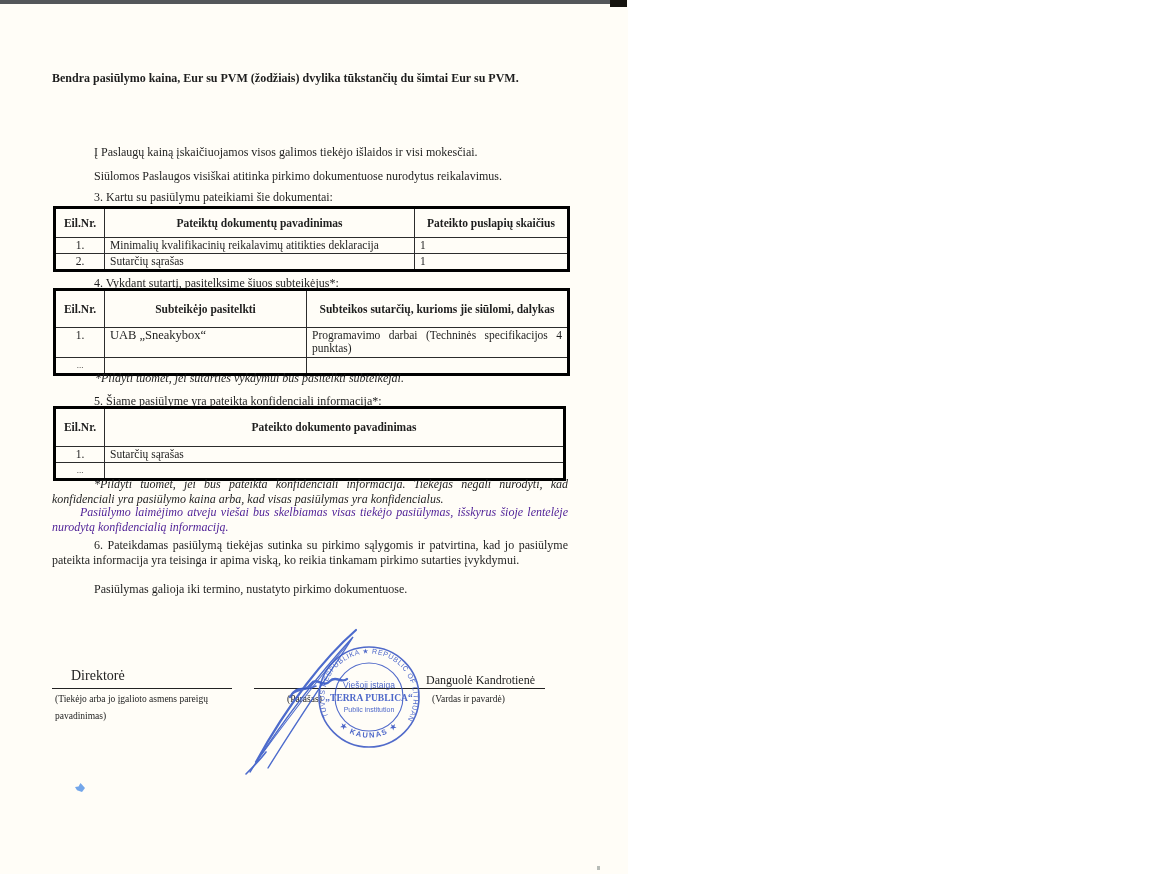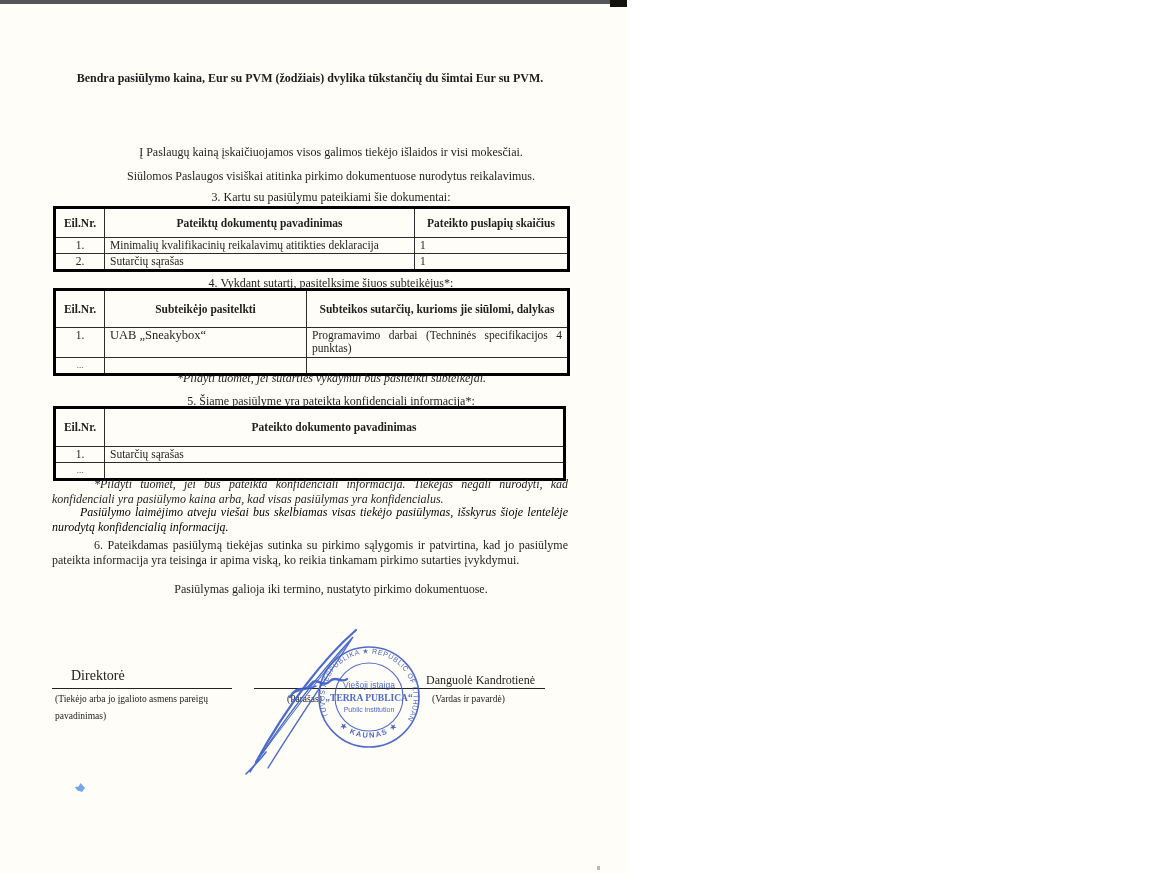--- a/index.html
+++ b/index.html
@@ -1,26 +1,26 @@
 <!DOCTYPE html>
 <html><head>
 <meta charset="utf-8">
 <style>
   html,body{margin:0;padding:0;background:#ffffff;}
   .canvas{position:relative;width:1152px;height:874px;background:#ffffff;overflow:hidden;
           font-family:"Liberation Serif","DejaVu Serif",serif;color:#1e1e1e;}
   .page{position:absolute;left:0;top:0;width:628px;height:874px;background:#fffdf7;}
   .scan-bar{position:absolute;left:0;top:0;width:626px;height:4px;background:#54575a;}
   .scan-tab{position:absolute;left:610px;top:0;width:17px;height:7px;background:#15130e;}
-  .blk{position:absolute;left:52px;width:516px;font-size:12px;line-height:15px;text-align:center;}
+  .blk{position:absolute;left:52px;width:516px;font-size:12px;line-height:15px;}
   .justify{text-align:justify;}
   .ind{text-indent:42px;}
   .bold{font-weight:bold;}
   .ital{font-style:italic;}
-  .red{color:#000000;}
+  .red{color:#4c1d95;}
   table{border-collapse:collapse;table-layout:fixed;position:absolute;background:transparent;}
   td,th{border:1px solid #2c2c2c;font-size:11.5px;line-height:13px;padding:1px 5px;
         vertical-align:top;overflow:hidden;}
   table{border:3px solid #000000;}
   th{font-weight:bold;text-align:center;vertical-align:middle;}
   .cell-c{text-align:center;}
   .th-just{text-align:justify;text-align-last:center;}
   .sigline{position:absolute;height:0;border-top:1.5px solid #222;}
   .cap{position:absolute;font-size:9.5px;line-height:16px;color:#222;}
   .sig-art{position:absolute;pointer-events:none;}

